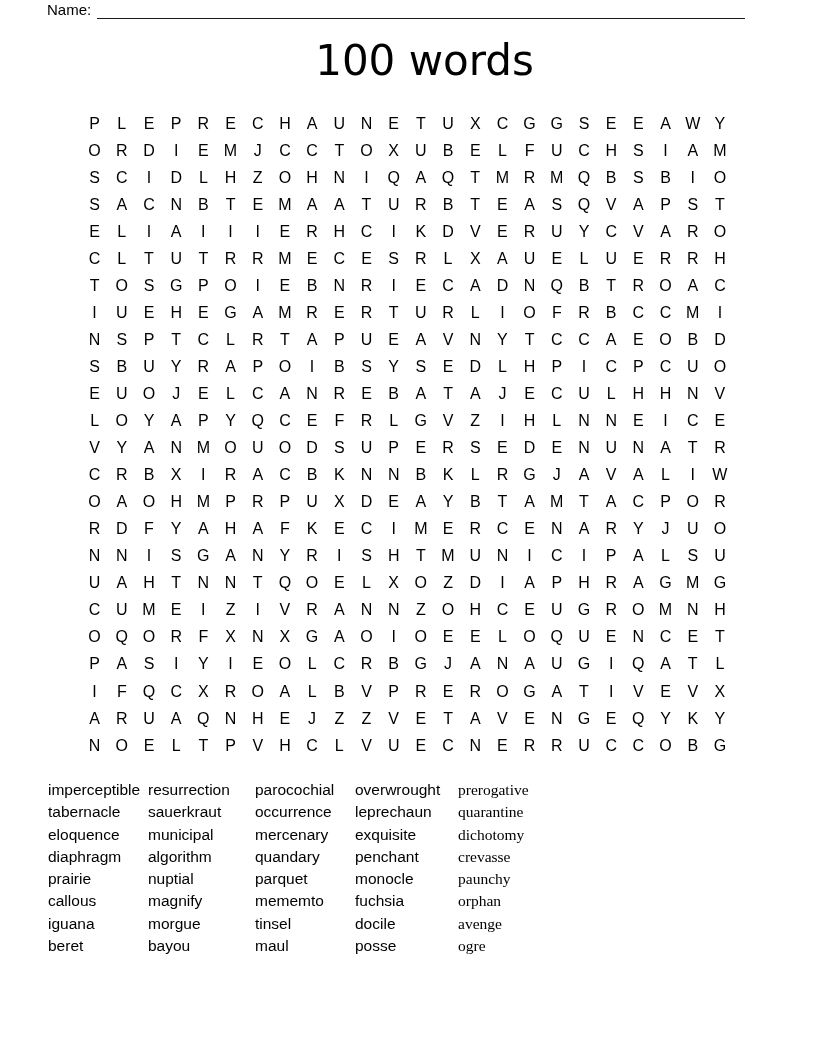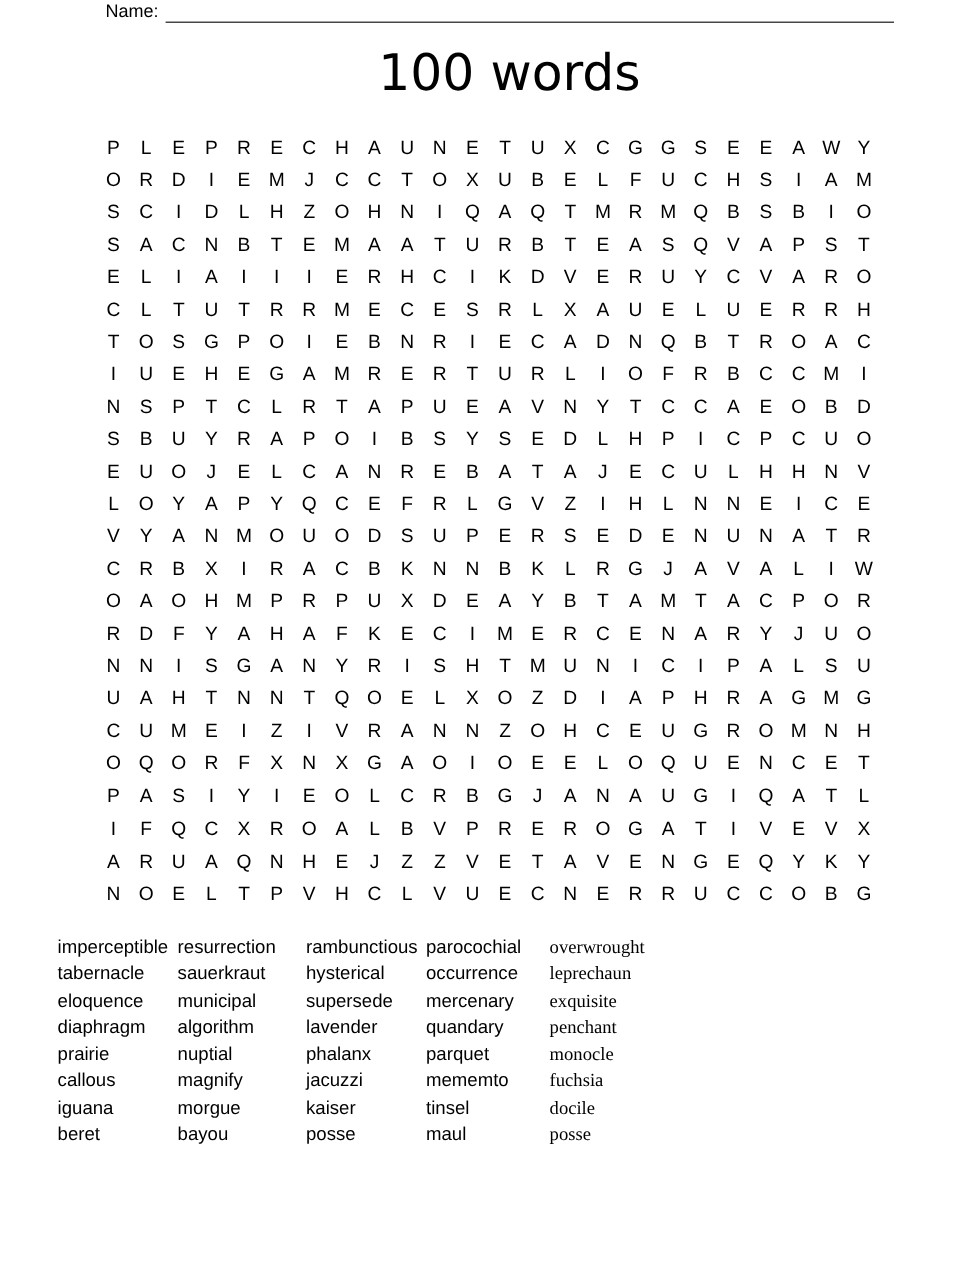--- a/index.html
+++ b/index.html
@@ -12,21 +12,20 @@
     overflow: hidden;
   }
 
   
   .name-row {
     position: absolute;
     top: 1px; left: 47px; right: 71px;
     display: flex;
     align-items: flex-end;
     height: 18px;
-    margin-left: 41px;
   }
   .name-label {
     font-size: 15px;
     line-height: 18px;
     white-space: nowrap;
     padding-right: 6px;
   }
   .name-line {
     flex: 1;
     border-bottom: 1.4px solid #1a1a1a;
@@ -686,42 +685,42 @@
       <div class="word-item">resurrection</div>
       <div class="word-item">sauerkraut</div>
       <div class="word-item">municipal</div>
       <div class="word-item">algorithm</div>
       <div class="word-item">nuptial</div>
       <div class="word-item">magnify</div>
       <div class="word-item">morgue</div>
       <div class="word-item">bayou</div>
     </div>
     <div class="word-col">
-      <div class="word-item">rambunctious</div>
-      <div class="word-item">hysterical</div>
-      <div class="word-item">supersede</div>
-      <div class="word-item">lavender</div>
-      <div class="word-item">phalanx</div>
-      <div class="word-item">jacuzzi</div>
-      <div class="word-item">kaiser</div>
-      <div class="word-item">posse</div>
-    </div>
-    <div class="word-col">
       <div class="word-item">parocochial</div>
       <div class="word-item">occurrence</div>
       <div class="word-item">mercenary</div>
       <div class="word-item">quandary</div>
       <div class="word-item">parquet</div>
       <div class="word-item">mememto</div>
       <div class="word-item">tinsel</div>
       <div class="word-item">maul</div>
     </div>
     <div class="word-col">
       <div class="word-item">overwrought</div>
       <div class="word-item">leprechaun</div>
       <div class="word-item">exquisite</div>
       <div class="word-item">penchant</div>
       <div class="word-item">monocle</div>
       <div class="word-item">fuchsia</div>
       <div class="word-item">docile</div>
       <div class="word-item">posse</div>
     </div>
+    <div class="word-col">
+      <div class="word-item">prerogative</div>
+      <div class="word-item">quarantine</div>
+      <div class="word-item">dichotomy</div>
+      <div class="word-item">crevasse</div>
+      <div class="word-item">paunchy</div>
+      <div class="word-item">orphan</div>
+      <div class="word-item">avenge</div>
+      <div class="word-item">ogre</div>
+    </div>
   </div>
 
 </body></html>

